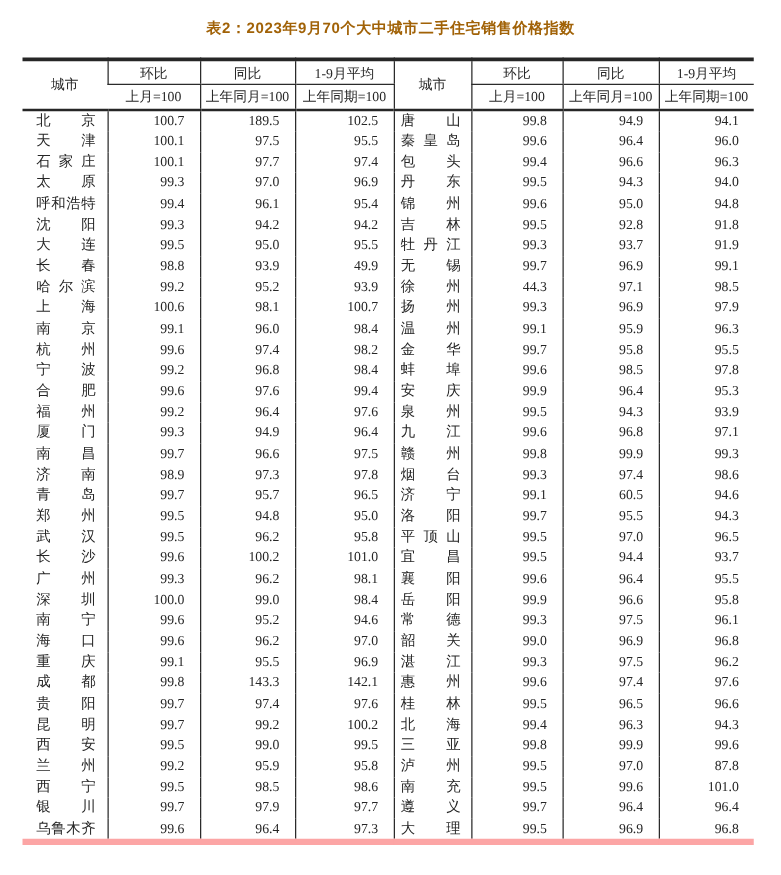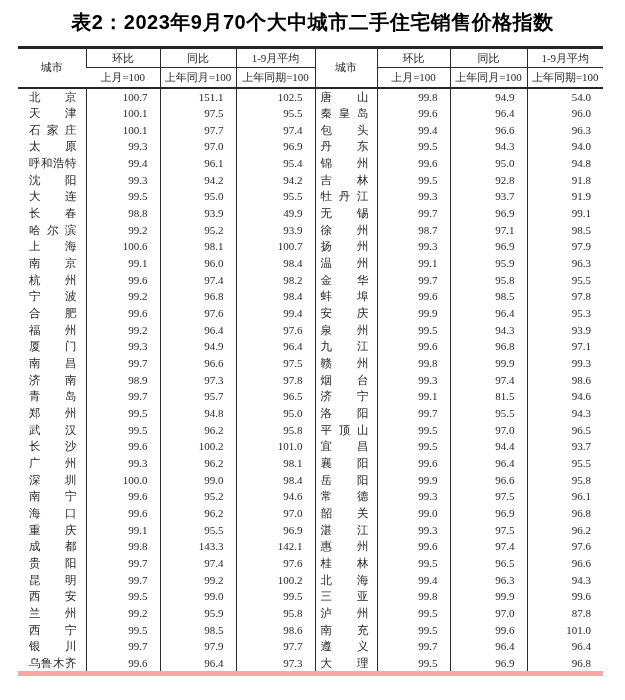--- a/index.html
+++ b/index.html
@@ -7,23 +7,23 @@
     width: 625px; height: 700px;
     background: #ffffff;
     color: #262626;
     font-family: "Liberation Serif", "DejaVu Serif", serif;
   }
   body { padding-top: 12px; overflow: hidden; }
   .title {
     text-align: center;
     font-family: "Liberation Sans", "DejaVu Sans", sans-serif;
     font-weight: bold;
-    font-size: 20px;
+    font-size: 12px;
     line-height: 20px;
-    color: #000000;
+    color: #a16207;
     letter-spacing: 0.5px;
   }
   table.idx {
     margin-left: 18px;
     margin-top: 14px;
     width: 585px;
     border-collapse: collapse;
     table-layout: fixed;
     border-top: 3px solid #262626;
     border-bottom: 5px solid #fca5a5;
@@ -86,26 +86,26 @@
       <th>上年同期=100</th>
       <th>上月=100</th>
       <th>上年同月=100</th>
       <th>上年同期=100</th>
     </tr>
   </thead>
   <tbody>
       <tr>
         <td class="city">北京</td>
         <td class="num">100.7</td>
-        <td class="num">151.1</td>
+        <td class="num">189.5</td>
         <td class="num">102.5</td>
         <td class="city r">唐山</td>
         <td class="num">99.8</td>
         <td class="num">94.9</td>
-        <td class="num">54.0</td>
+        <td class="num">94.1</td>
       </tr>
       <tr>
         <td class="city">天津</td>
         <td class="num">100.1</td>
         <td class="num">97.5</td>
         <td class="num">95.5</td>
         <td class="city r">秦皇岛</td>
         <td class="num">99.6</td>
         <td class="num">96.4</td>
         <td class="num">96.0</td>
@@ -169,21 +169,21 @@
         <td class="num">99.7</td>
         <td class="num">96.9</td>
         <td class="num">99.1</td>
       </tr>
       <tr>
         <td class="city">哈尔滨</td>
         <td class="num">99.2</td>
         <td class="num">95.2</td>
         <td class="num">93.9</td>
         <td class="city r">徐州</td>
-        <td class="num">98.7</td>
+        <td class="num">44.3</td>
         <td class="num">97.1</td>
         <td class="num">98.5</td>
       </tr>
       <tr>
         <td class="city">上海</td>
         <td class="num">100.6</td>
         <td class="num">98.1</td>
         <td class="num">100.7</td>
         <td class="city r">扬州</td>
         <td class="num">99.3</td>
@@ -270,21 +270,21 @@
         <td class="num">97.4</td>
         <td class="num">98.6</td>
       </tr>
       <tr>
         <td class="city">青岛</td>
         <td class="num">99.7</td>
         <td class="num">95.7</td>
         <td class="num">96.5</td>
         <td class="city r">济宁</td>
         <td class="num">99.1</td>
-        <td class="num">81.5</td>
+        <td class="num">60.5</td>
         <td class="num">94.6</td>
       </tr>
       <tr>
         <td class="city">郑州</td>
         <td class="num">99.5</td>
         <td class="num">94.8</td>
         <td class="num">95.0</td>
         <td class="city r">洛阳</td>
         <td class="num">99.7</td>
         <td class="num">95.5</td>

